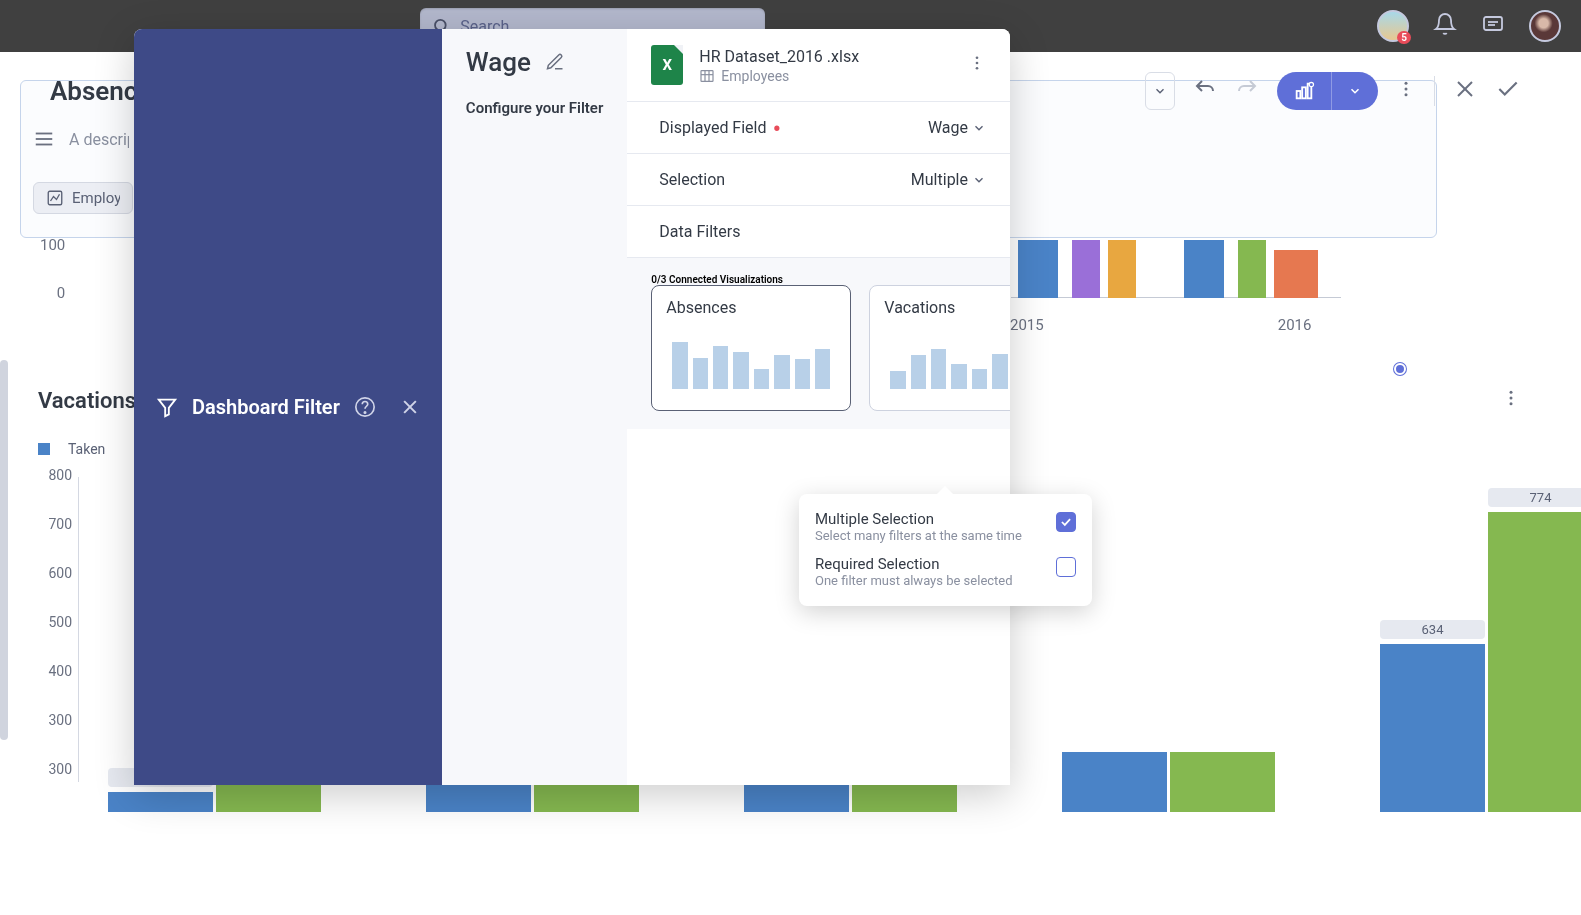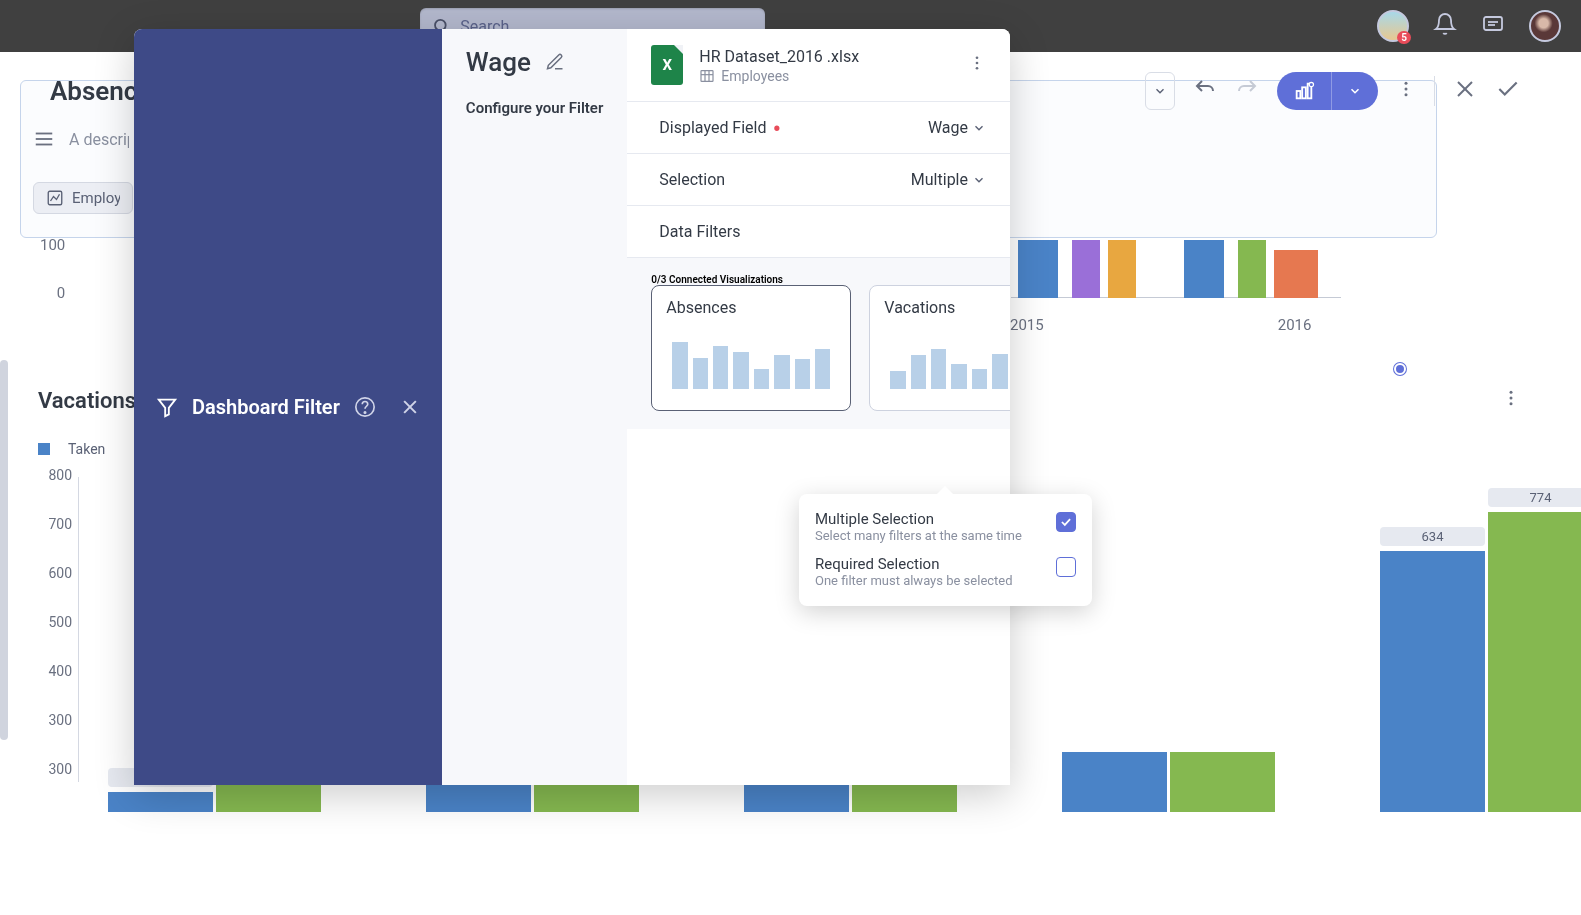--- a/index.html
+++ b/index.html
@@ -264,21 +264,21 @@
         </div>
       <div class="vac-group">
           <div class="vb vc-blue" style="height:70px"></div>
           <div class="vb vc-green" style="height:90px"></div>
         </div>
       <div class="vac-group">
           <div class="vb vc-blue" style="height:60px"></div>
           <div class="vb vc-green" style="height:60px"></div>
         </div>
       <div class="vac-group">
-          <div class="vb vc-blue" style="height:261px">
+          <div class="vb vc-blue" style="height:168px">
             <div class="vb-badge" style="margin-top:-24px">634</div>
           </div>
           <div class="vb vc-green" style="height:300px">
             <div class="vb-badge" style="margin-top:-24px">774</div>
           </div>
         </div>
     </div>
   </div>
 </div>
 

